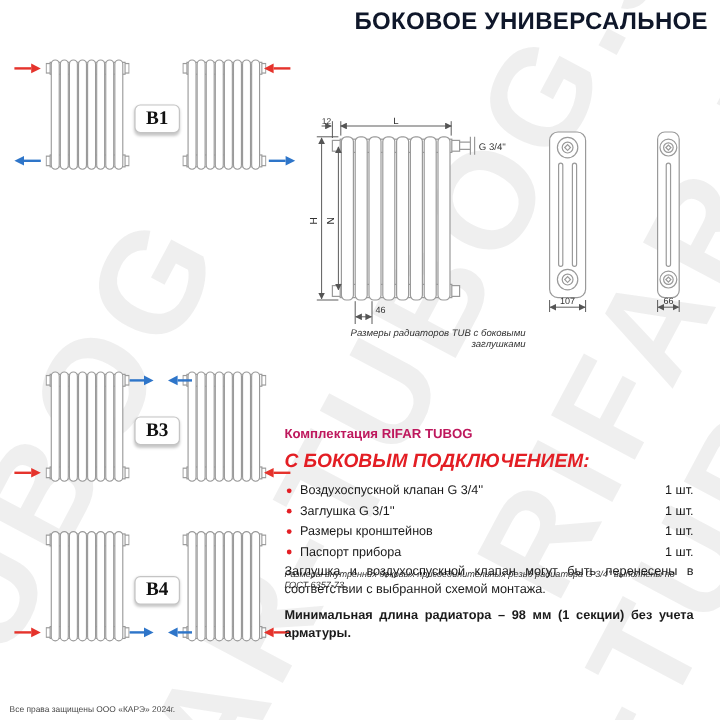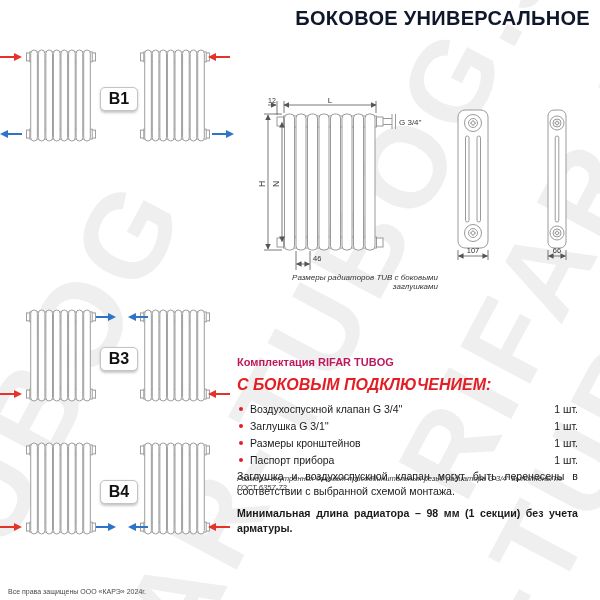--- a/index.html
+++ b/index.html
@@ -13,21 +13,21 @@
     color:var(--watermark, rgba(30,30,30,0.07));
     transform-origin:0 50%;letter-spacing:8px;line-height:1;
     pointer-events:none;
   }
   
   .title{
     position:absolute;top:7px;right:10px;text-align:right;z-index:2;
     font-weight:bold;font-size:20px;line-height:1.17;letter-spacing:.3px;color:#0f172a;
   }
   
-  .scheme{position:absolute;left:8px;width:235px;height:96px;z-index:1;}
+  .scheme{position:absolute;left:20px;width:235px;height:96px;z-index:1;font-family:Liberation Serif, serif;}
   .rad{position:absolute;top:0;width:70px;height:95px;}
   .badge{
     position:absolute;left:92px;top:39px;width:36px;height:22px;z-index:3;
     background:#fff;border:1px solid #c4c4c4;border-radius:5px;
     box-shadow:0 1.5px 2.5px rgba(0,0,0,.22);
     display:flex;align-items:center;justify-content:center;
     font-weight:bold;font-size:16px;color:#111;
   }
   .arrow{position:absolute;height:2px;background:currentColor;z-index:2;}
   .arrow.red{color:var(--arrow-red,#e31e24);}

